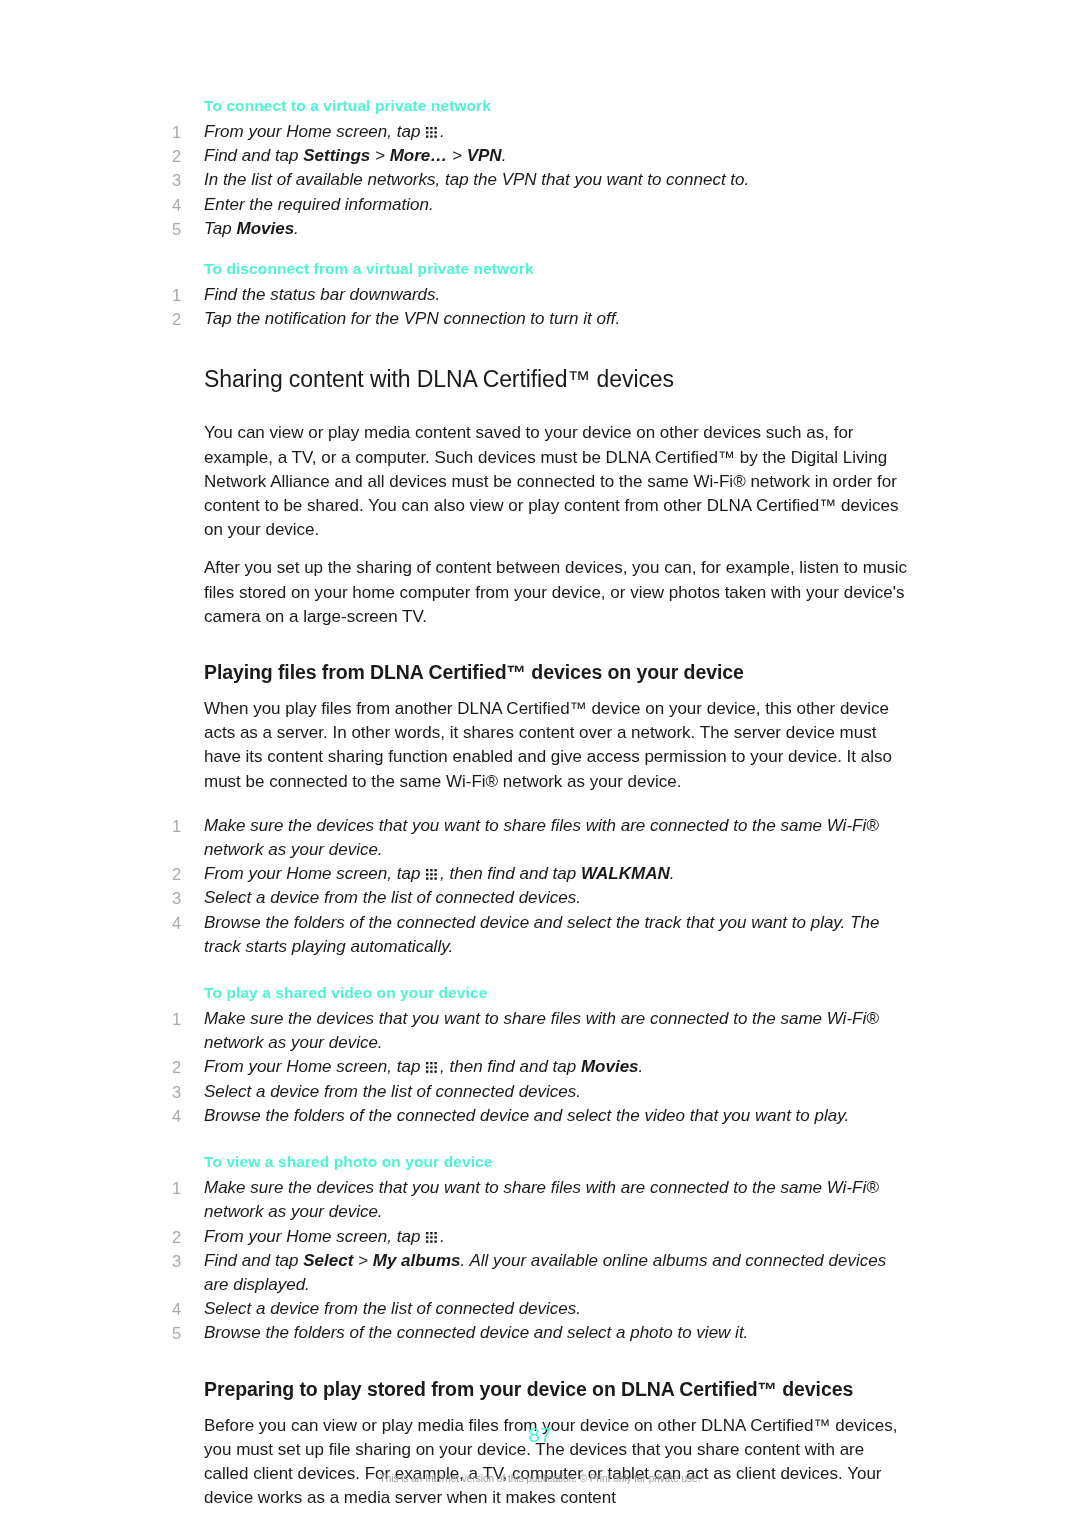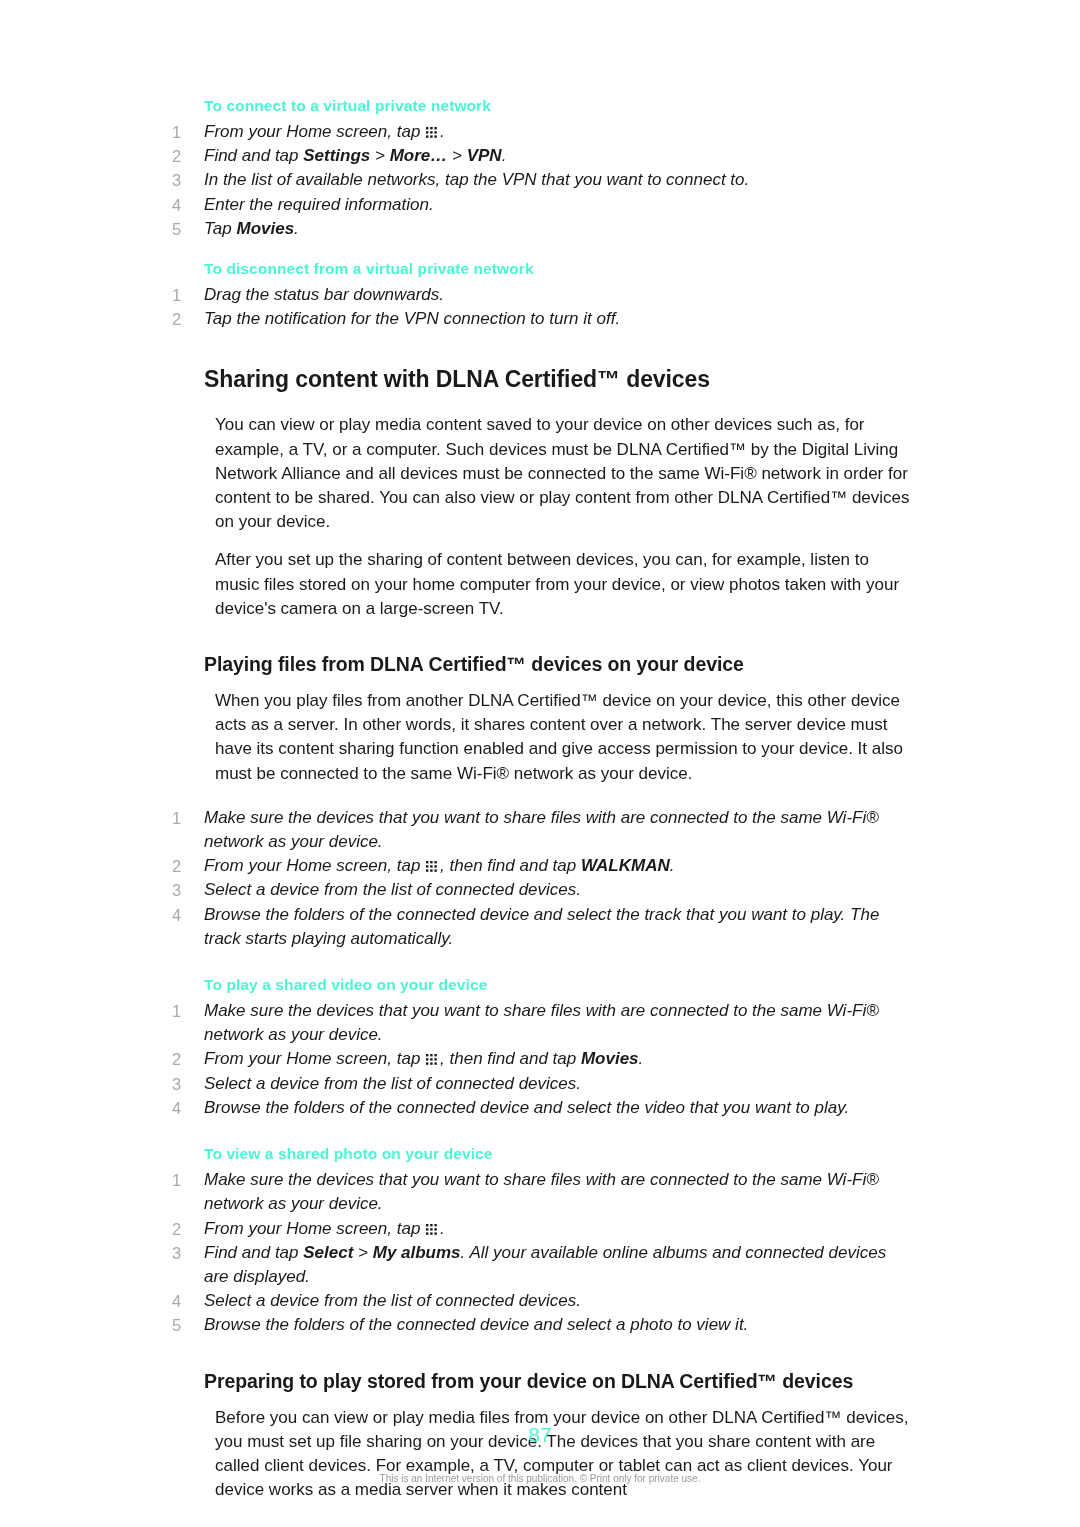--- a/index.html
+++ b/index.html
@@ -59,38 +59,38 @@
     text-align: left;
     color: #a9a9a9;
     font-size: 16.5px;
     line-height: 24.2px;
   }
   ol.steps > li > .txt { display: block; font-style: italic; }
 
   
   h1.sec {
     font-size: 23px;
-    font-weight: bold;
+    font-weight: normal;
     line-height: 28px;
-    margin: 0 0 0 32px;
+    margin: 0 0 8px 32px;
     letter-spacing: -0.1px;
   }
   h2.sub {
     font-size: 19.5px;
     font-weight: bold;
     line-height: 26px;
     margin: 0 0 0 32px;
     letter-spacing: -0.1px;
   }
 
   
   p.body {
     font-size: 17px;
     line-height: 24.2px;
-    margin: 0 0 0 43px;
+    margin: 0 0 0 32px;
     color: #1a1a1a;
   }
   .sp-12 { height: 12px; }
   .sp-14 { height: 14px; }
   .sp-18 { height: 18px; }
   .sp-20 { height: 20px; }
   .sp-24 { height: 24px; }
   .sp-30 { height: 30px; }
   .sp-34 { height: 34px; }
 
@@ -166,21 +166,21 @@
         <span class="txt"><span>Tap </span><b class="kw">Movies</b><span>.</span></span>
       </li>
     </ol>
 
     <div class="sp-18"></div>
 
     <div class="proc-head">To disconnect from a virtual private network</div>
     <ol class="steps">
       <li>
         <span class="num">1</span>
-        <span class="txt">Drag the status bar downwards.</span>
+        <span class="txt">Find the status bar downwards.</span>
       </li>
       <li>
         <span class="num">2</span>
         <span class="txt">Tap the notification for the VPN connection to turn it off.</span>
       </li>
     </ol>
 
     <div class="sp-34"></div>
 
     <h1 class="sec">Sharing content with DLNA Certified™ devices</h1>

